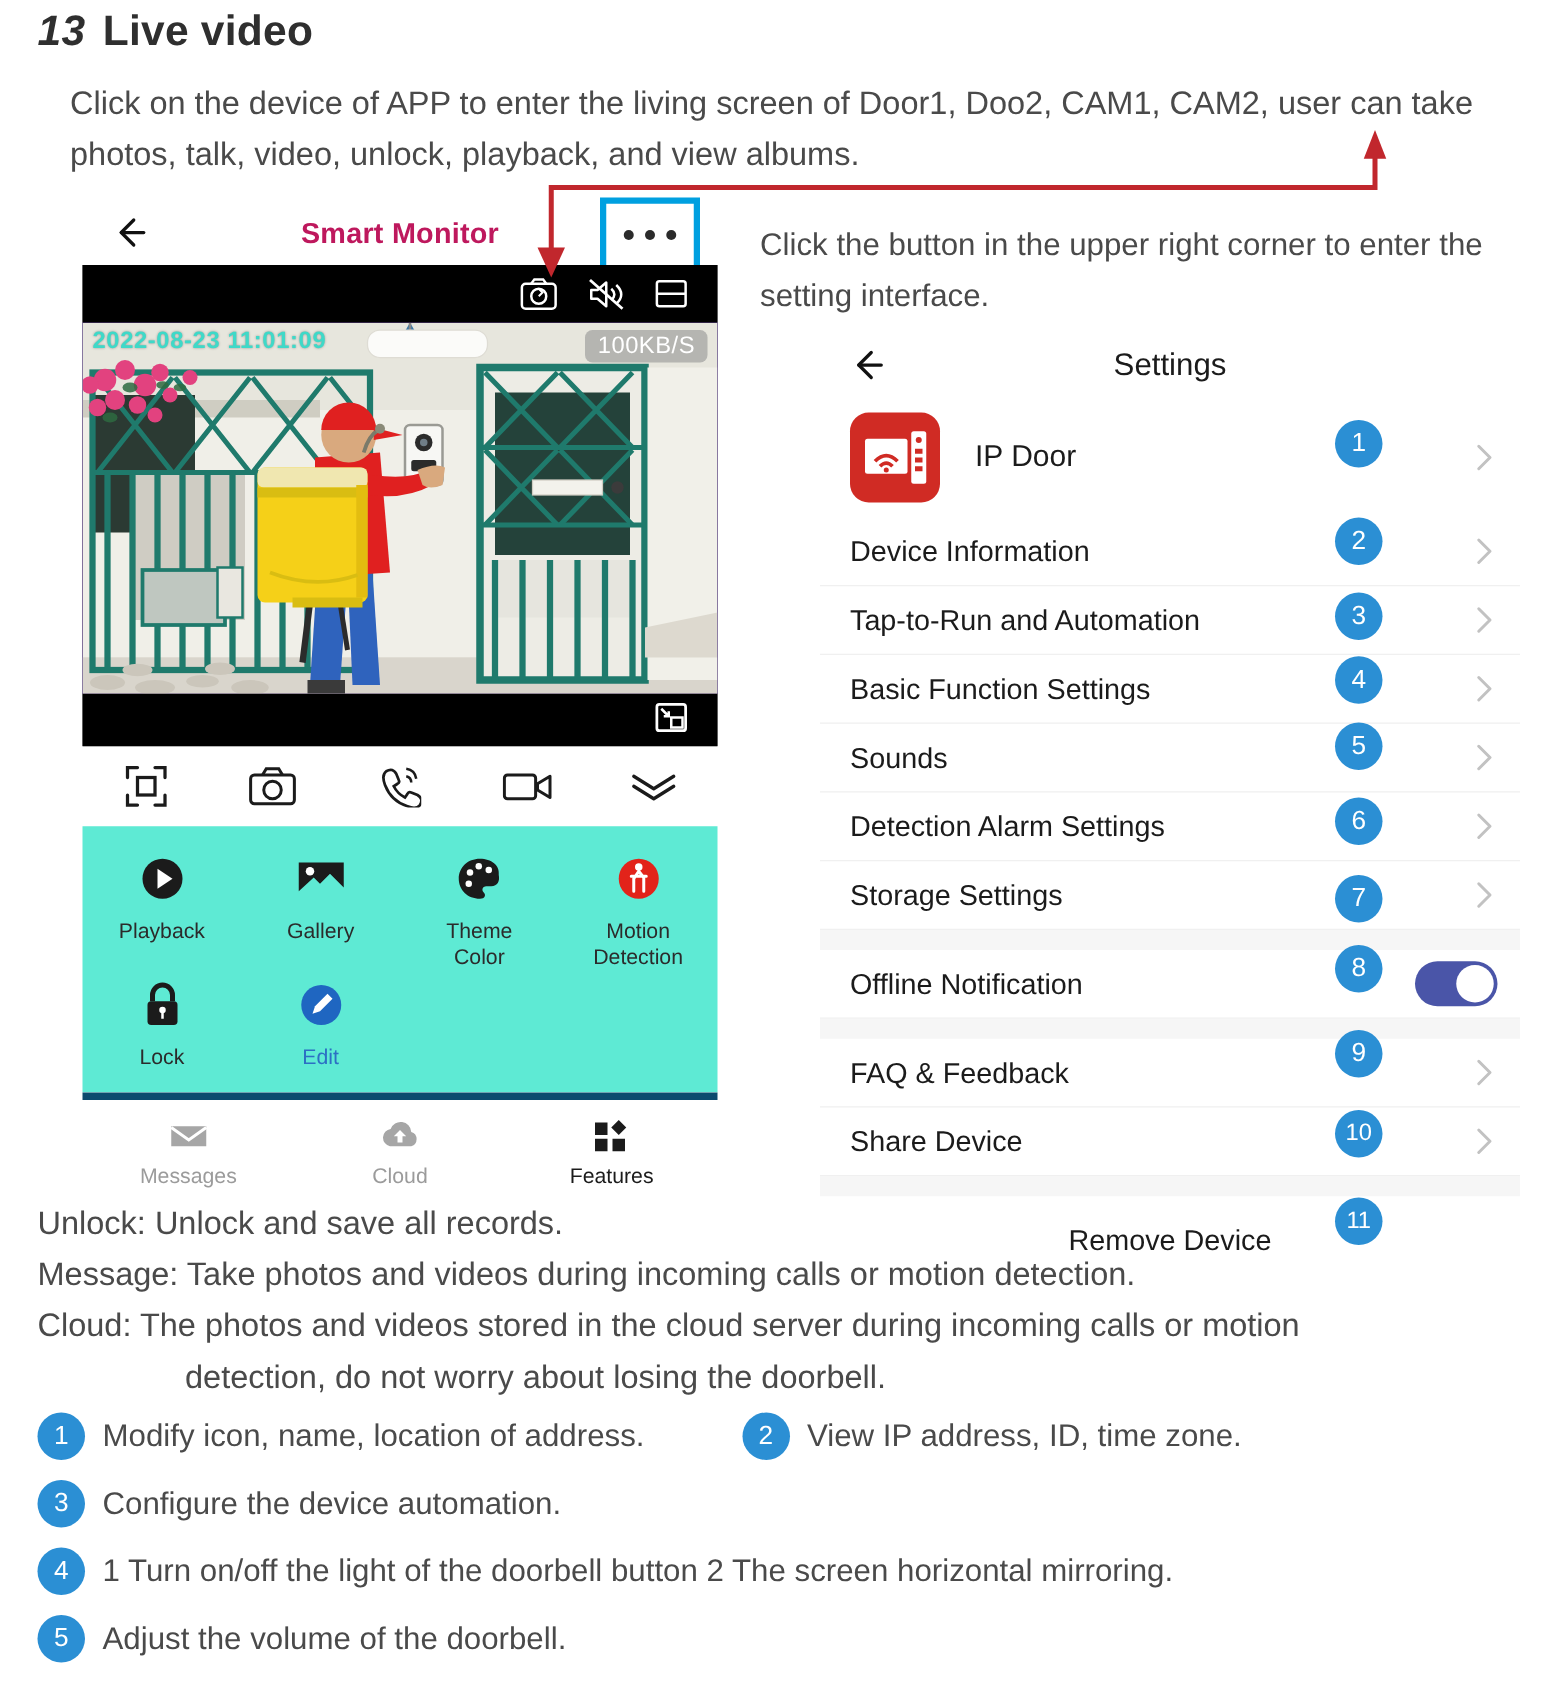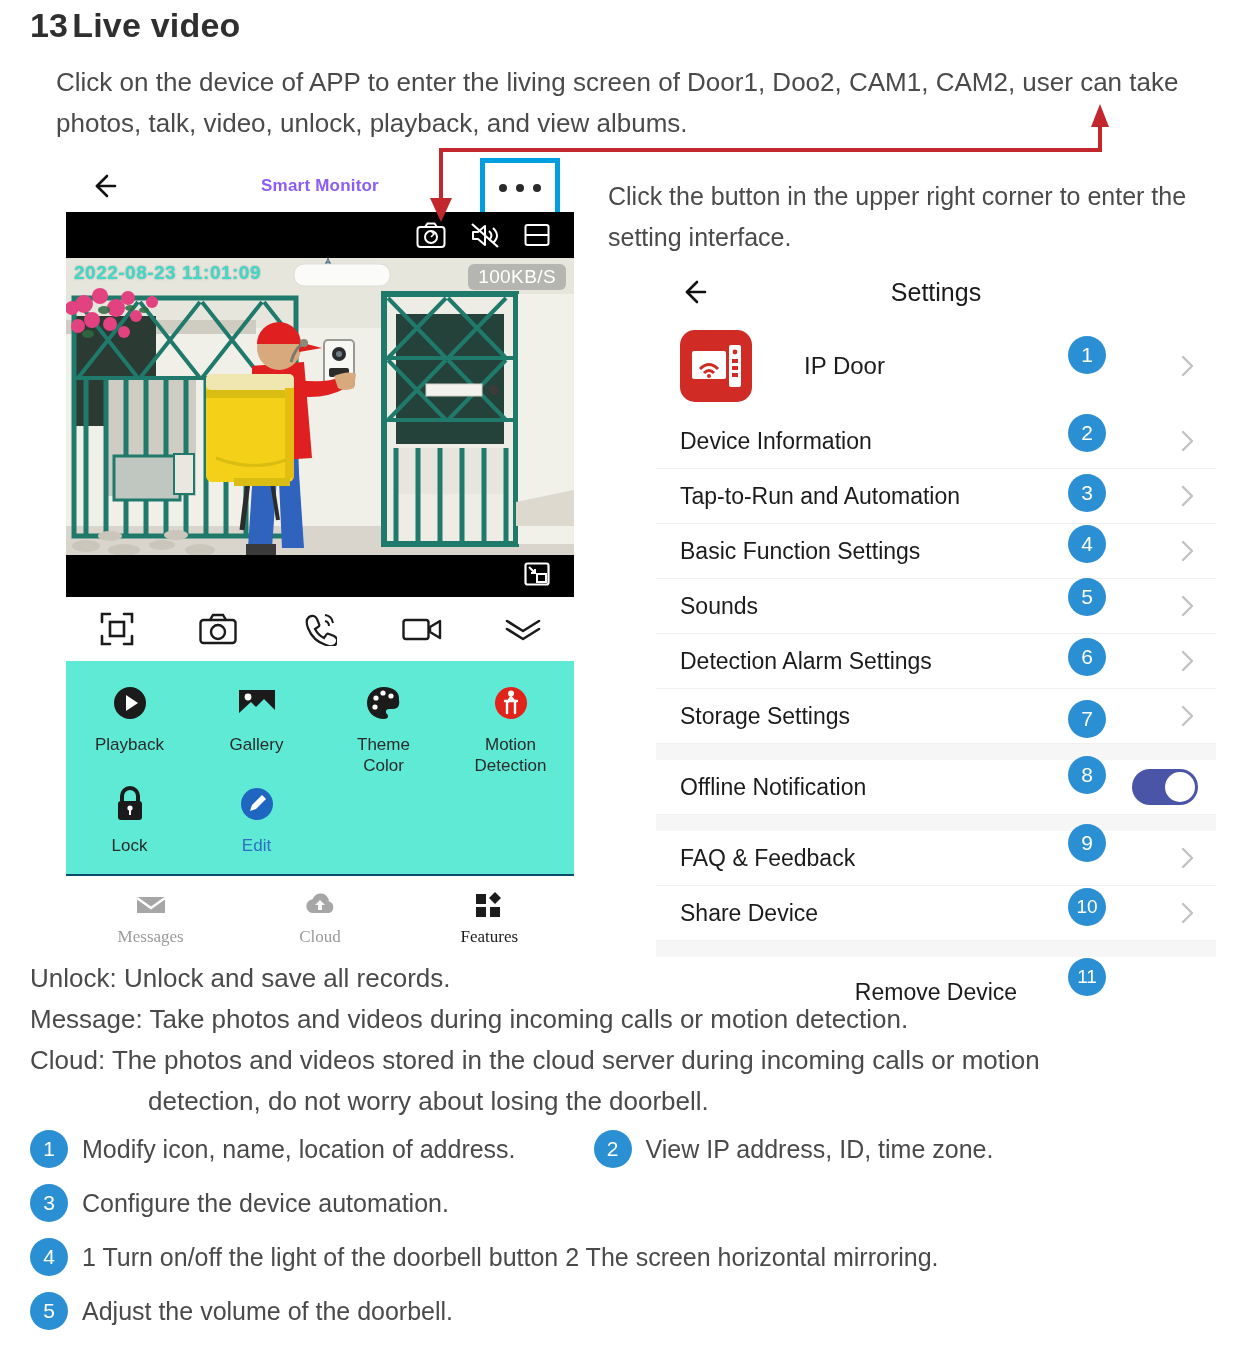--- a/index.html
+++ b/index.html
@@ -12,39 +12,39 @@
     overflow:hidden;
   }
   .page{position:relative;width:1236px;height:1354px;}
 
   
   .sec-head{
     position:absolute;left:30px;top:6px;
     font-size:34px;font-weight:bold;color:#2f2f2f;
     letter-spacing:.2px;
   }
-  .sec-head .num{margin-right:4px;}
+  .sec-head .num{margin-right:14px;font-style:italic;}
 
   .intro{
     position:absolute;left:56px;top:62px;width:1160px;
     font-size:26px;line-height:41px;color:#4a4a4a;
   }
 
   
   .phone{position:absolute;left:66px;top:160px;width:508px;}
   .phone-header{
     height:52px;background:#fff;display:flex;align-items:center;
     position:relative;
   }
   .ph-back{
     position:absolute;left:24px;top:50%;transform:translateY(-50%);
     width:30px;height:30px;
   }
   .ph-title{
-    width:100%;text-align:center;font-size:17px;font-weight:bold;color:#8b5cf6;
+    width:100%;text-align:center;font-size:23px;font-weight:bold;color:#be185d;
     letter-spacing:.2px;
   }
   .ph-dots-box{
     position:absolute;right:14px;top:-2px;
     width:70px;height:50px;border:5px solid #00A0E0;background:#fff;
     display:flex;align-items:center;justify-content:center;gap:9px;
   }
   .ph-dots-box i{width:8px;height:8px;border-radius:50%;background:#2b2b2b;display:block;}
 
   
@@ -93,22 +93,22 @@
     padding-top:6px;
   }
   .feat-ic{height:44px;display:flex;align-items:center;justify-content:center;}
   .feat-lb{
     margin-top:9px;font-size:17px;color:#2b2b2b;text-align:center;line-height:21px;
   }
   .feat-lb.blue{color:#2C6FC4;}
 
   
   .tabbar{
-    width:508px;height:82px;background:#fff;border-top:2px solid #0c4a6e;
-    display:flex;align-items:center;font-family:Liberation Serif, serif;
+    width:508px;height:82px;background:#fff;border-top:6px solid #0c4a6e;
+    display:flex;align-items:center;
   }
   .tab{flex:1;display:flex;flex-direction:column;align-items:center;justify-content:center;}
   .tab-ic{height:34px;display:flex;align-items:center;justify-content:center;}
   .tab-lb{margin-top:5px;font-size:17px;color:#9b9b9b;}
   .tab-lb.active{color:#1b1b1b;}
 
   
   .right-note{
     position:absolute;left:608px;top:176px;width:600px;
     font-size:25px;line-height:41px;color:#4a4a4a;
@@ -123,21 +123,21 @@
   .set-title{font-size:25px;color:#1b1b1b;}
 
   .dev-card{
     position:relative;height:96px;display:flex;align-items:center;padding-left:24px;
     box-sizing:border-box;
   }
   .dev-ic{
     width:72px;height:72px;border-radius:15px;background:#D02B24;
     display:flex;align-items:center;justify-content:center;flex:none;
   }
-  .dev-name{margin-left:52px;font-size:24px;color:#1b1b1b;}
+  .dev-name{margin-left:28px;font-size:24px;color:#1b1b1b;}
 
   .set-row{
     position:relative;height:55px;display:flex;align-items:center;
     padding-left:24px;box-sizing:border-box;
     border-bottom:1px solid #f0f0f0;
   }
   .set-row .lbl{font-size:23px;color:#1b1b1b;}
   .set-row.centered{justify-content:center;padding-left:0;}
   .gap{height:16px;background:#f6f6f6;}
   .chev{

